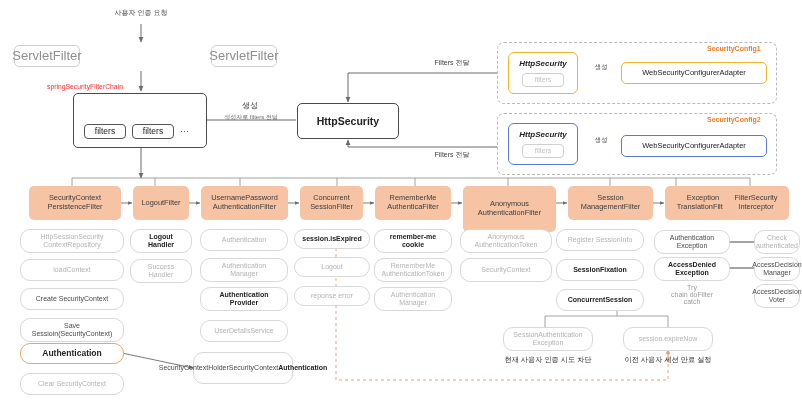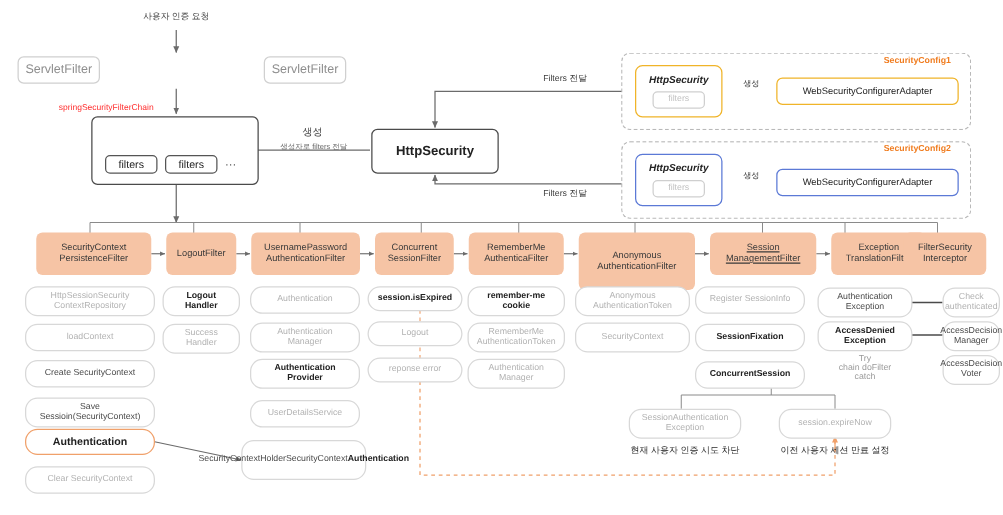--- a/index.html
+++ b/index.html
@@ -9,21 +9,21 @@
     font-family:"Liberation Sans", sans-serif;
     color:#3d3d3d;
   }
   #canvas { position:absolute; inset:0; }
   svg.wires { position:absolute; left:0; top:0; width:802px; height:412px; pointer-events:none; }
 
   .box { position:absolute; display:flex; align-items:center; justify-content:center;
          text-align:center; border-radius:5px; line-height:1.18; }
 
   
-  .servlet { border:1px solid #d0d0d0; background:#fff; color:#8e8e8e; font-size:10px; }
+  .servlet { border:1px solid #d0d0d0; background:#fff; color:#8e8e8e; font-size:13px; }
   .mainbox { border:1.6px solid #4a4a4a; background:#fff; color:#222; font-weight:bold; }
   .subchip { border:1px solid #555; background:#fff; color:#222; font-size:8.5px; border-radius:4px; }
 
   .cfg-group { position:absolute; border:1px dashed #b9b9b9; border-radius:7px; background:#fff; }
   .cfg-label { position:absolute; color:#f07c1f; font-size:7px; font-weight:bold; }
 
   .http-y { border:1.4px solid #f0b429; background:#fff; border-radius:6px; }
   .http-b { border:1.4px solid #5b79d6; background:#fff; border-radius:6px; }
   .adapter-y { border:1.4px solid #f0b429; background:#fff; color:#222; font-size:7.5px; }
   .adapter-b { border:1.4px solid #5b79d6; background:#fff; color:#222; font-size:7.5px; }
@@ -167,21 +167,21 @@
 PersistenceFilter</div>
   <div class="box filterbox multiline" style="left: 133px; top: 186px; width: 56px; height: 34px; white-space: pre-line;">LogoutFilter</div>
   <div class="box filterbox multiline" style="left: 201px; top: 186px; width: 87px; height: 34px; white-space: pre-line;">UsernamePassword
 AuthenticationFilter</div>
   <div class="box filterbox multiline" style="left: 375px; top: 186px; width: 76px; height: 34px; white-space: pre-line;">RememberMe
 AuthenticaFilter</div>
   <div class="box filterbox multiline" style="left: 300px; top: 186px; width: 63px; height: 34px; white-space: pre-line;">Concurrent
 SessionFilter</div>
   <div class="box filterbox multiline" style="left: 463px; top: 186px; width: 93px; height: 46px; white-space: pre-line;">Anonymous
 AuthenticationFilter</div>
-  <div class="box filterbox multiline" style="left: 568px; top: 186px; width: 85px; height: 34px; white-space: pre-line; text-decoration: underline;">Session
+  <div class="box filterbox multiline" style="left: 568px; top: 186px; width: 85px; height: 34px; white-space: pre-line;">Session
 ManagementFilter</div>
   <div class="box filterbox multiline" style="left: 665px; top: 186px; width: 76px; height: 34px; white-space: pre-line;">Exception
 TranslationFilter</div>
   <div class="box filterbox multiline" style="left: 723px; top: 186px; width: 66px; height: 34px; white-space: pre-line;">FilterSecurity
 Interceptor</div>
 
   <div class="box cell dim multiline" style="left: 20px; top: 229px; width: 104px; height: 24px; white-space: pre-line;">HttpSessionSecurity
 ContextRepository</div>
   <div class="box cell dim multiline" style="left: 20px; top: 259px; width: 104px; height: 22px; white-space: pre-line;">loadContext</div>
   <div class="box cell norm multiline" style="left: 20px; top: 288px; width: 104px; height: 22px; white-space: pre-line;">Create SecurityContext</div>

